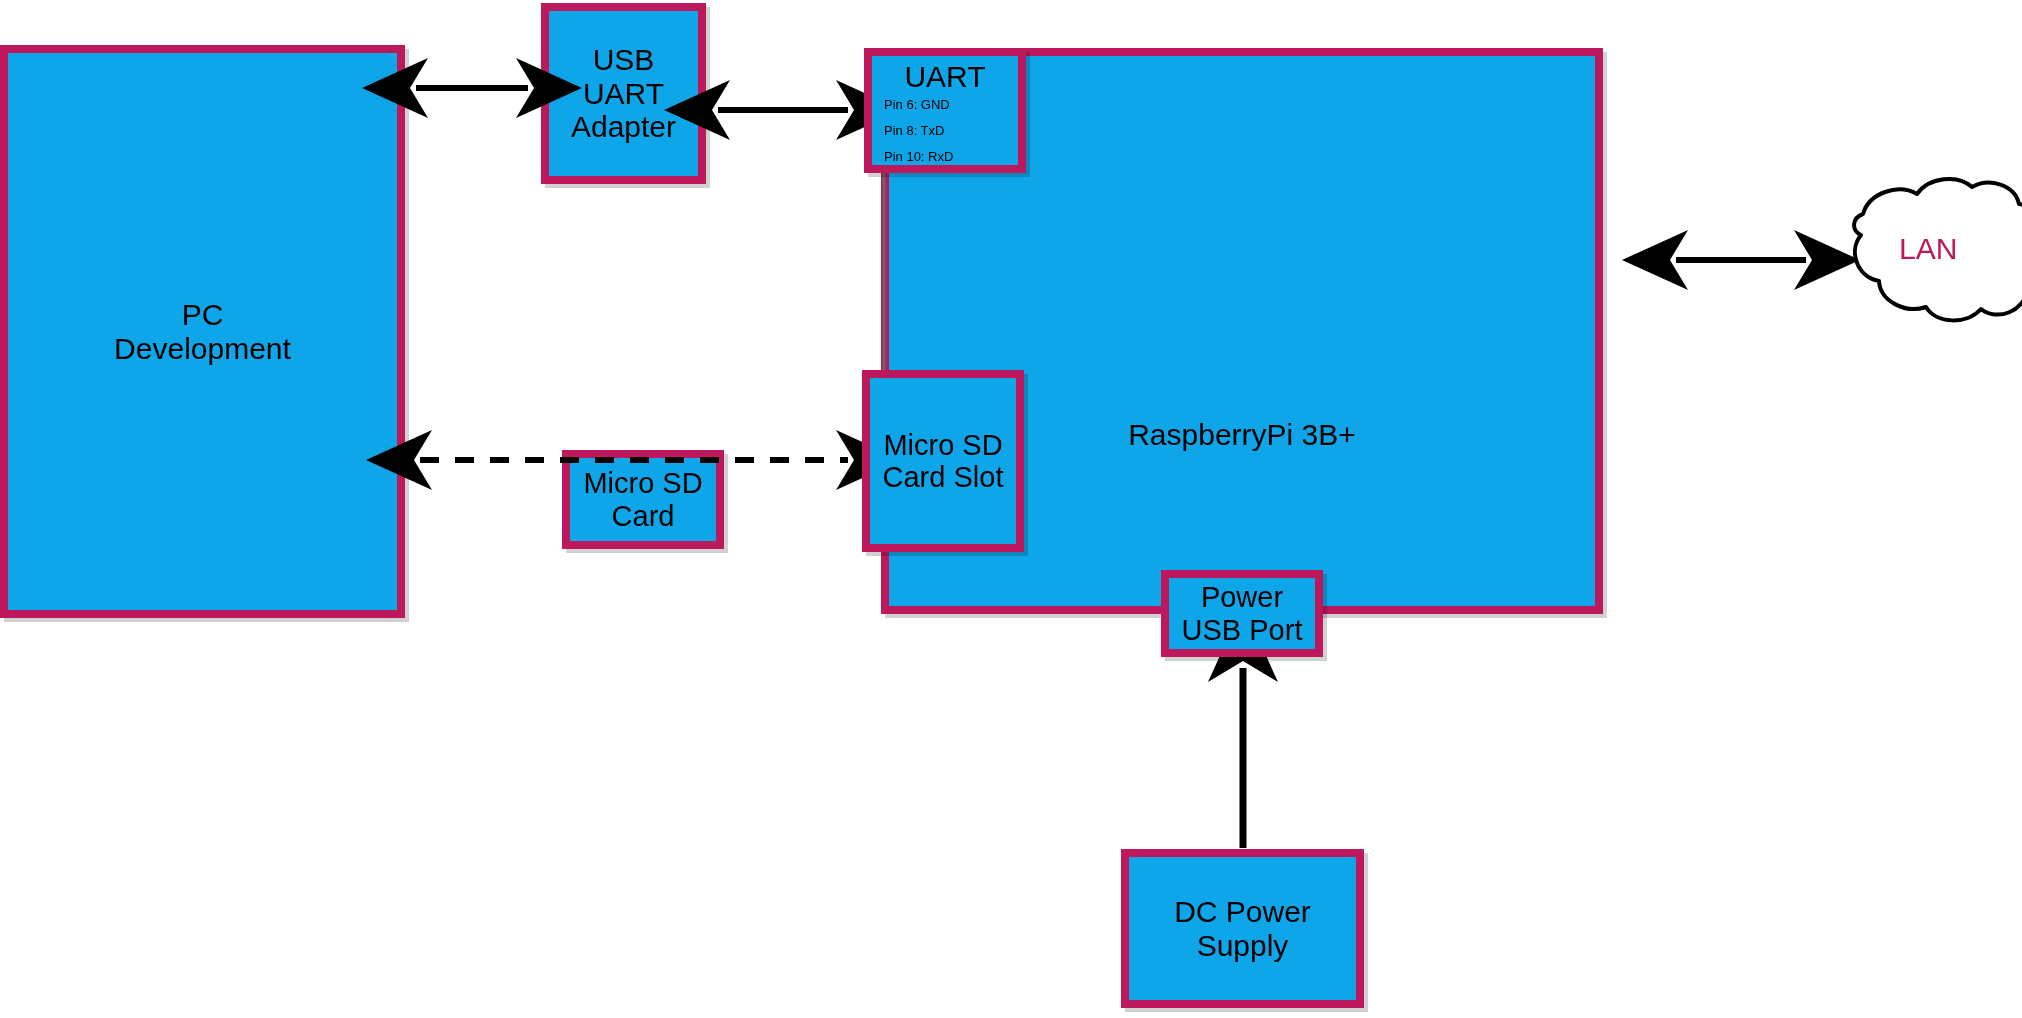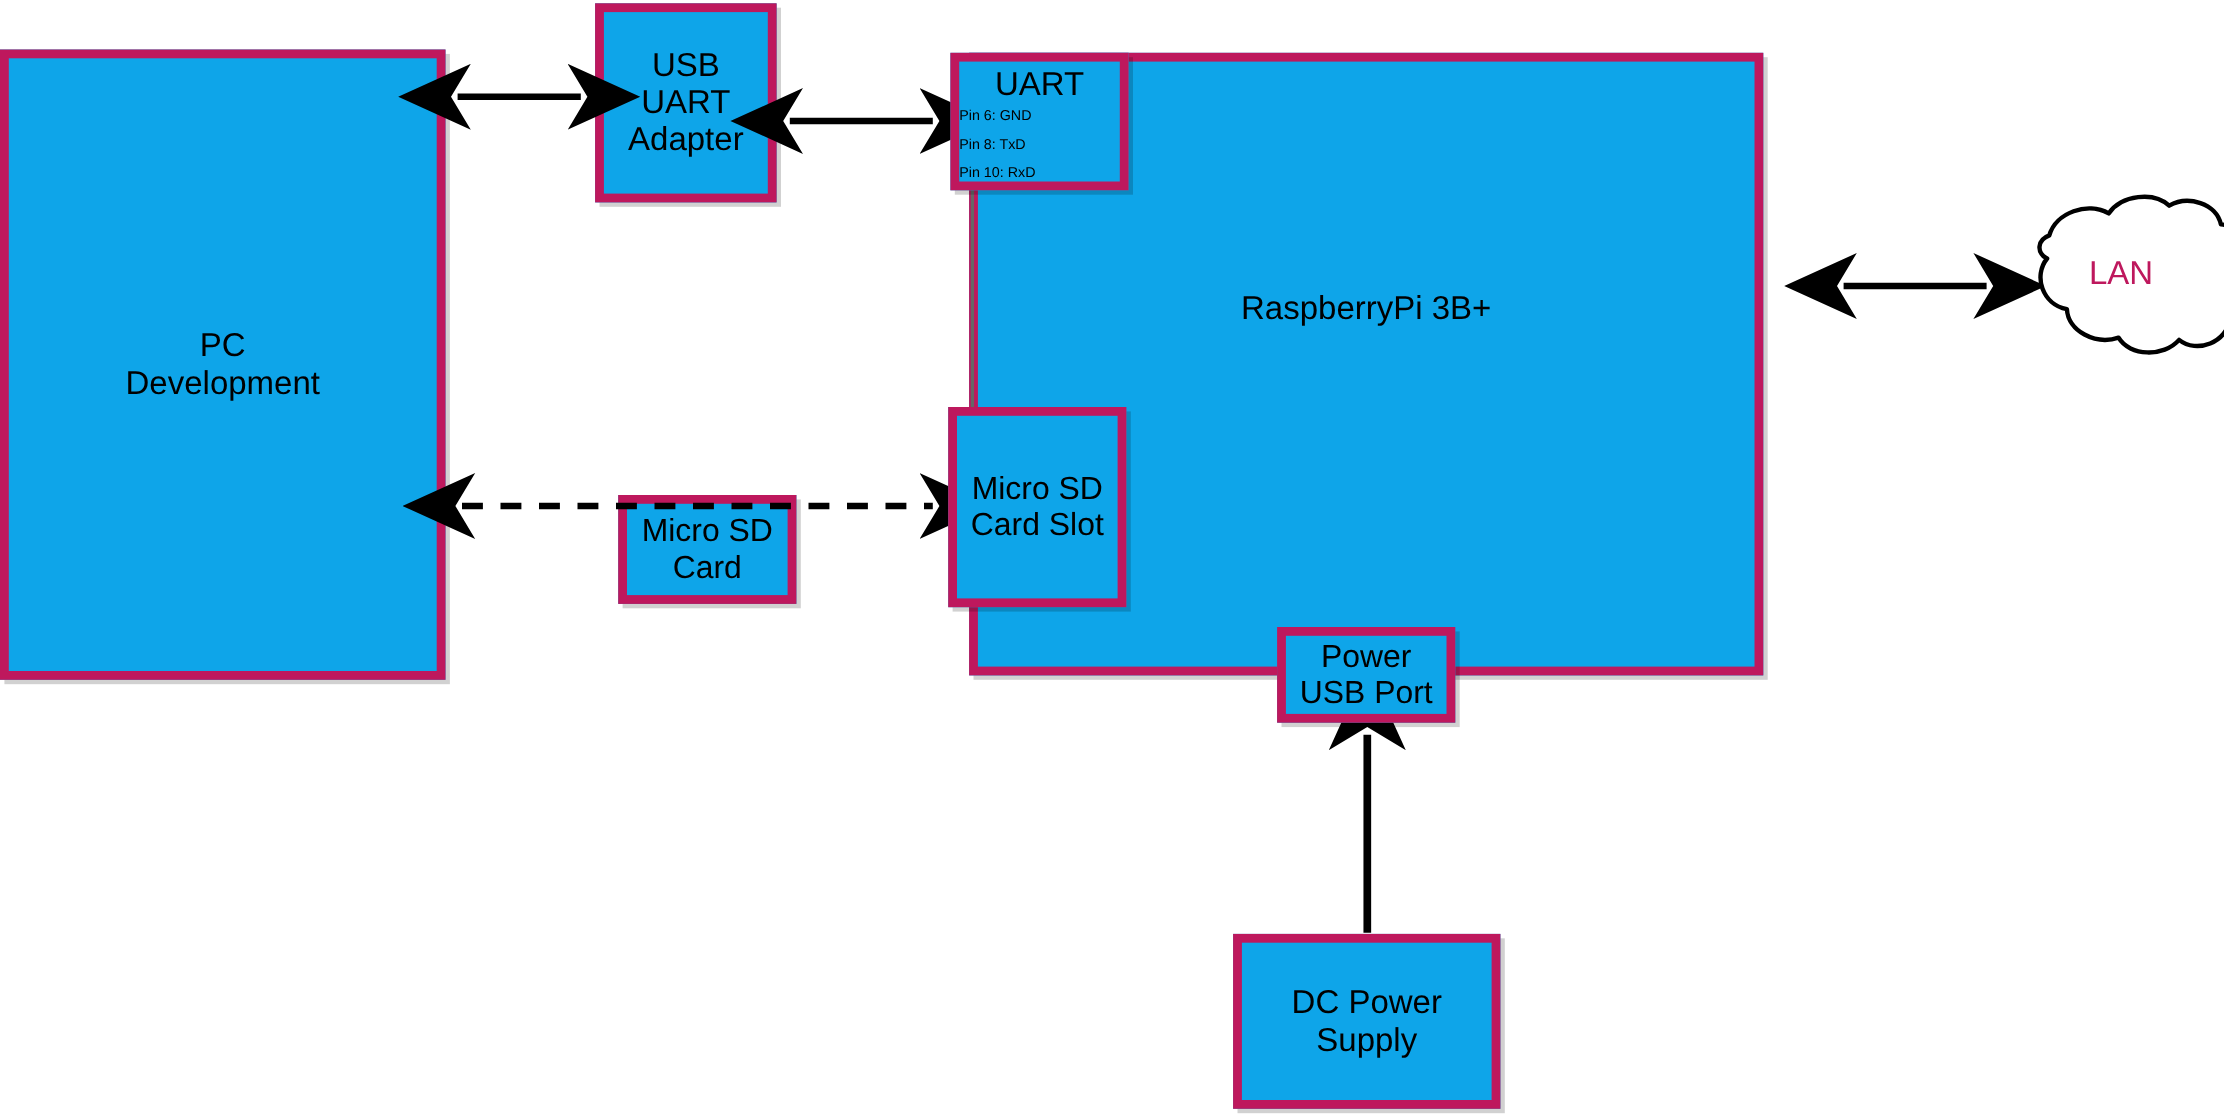--- a/index.html
+++ b/index.html
@@ -40,21 +40,21 @@
     display: block;
     white-space: pre-line;
   }
 
   
   .fs-30 { font-size: 30px; }
   .fs-29 { font-size: 29px; align-items: center; }
 
   
   .node.container {
-    justify-content: flex-start;
+    justify-content: center;
     padding-top: 12px;
     z-index: 1;
   }
   .node.container .label {
     margin-top: 196px;
   }
 
   
   .node.uart {
     justify-content: flex-start;
@@ -62,21 +62,21 @@
     padding: 6px 0 6px 0;
     z-index: 3;
   }
   .node.uart .title {
     text-align: center;
     font-size: 30px;
     line-height: 1.0;
     margin-bottom: 6px;
   }
   .node.uart .pins {
-    padding-left: 0;
+    padding-left: 12px;
     font-size: 13px;
     line-height: 1.0;
     text-align: left;
   }
   .node.uart .pins div { margin-bottom: 13px; }
   .node.uart .pins div:last-child { margin-bottom: 0; }
 
   
   .node.port { z-index: 4; }
 

